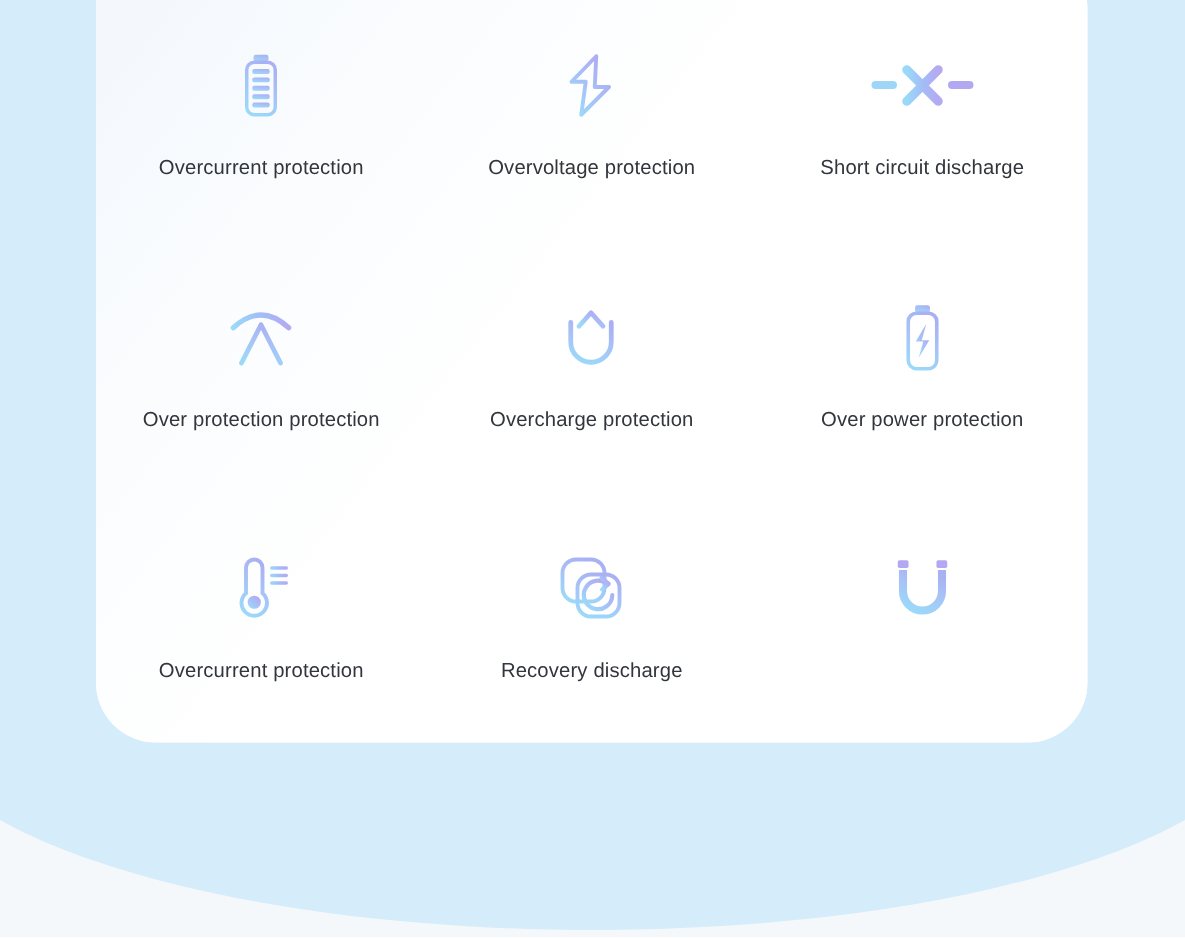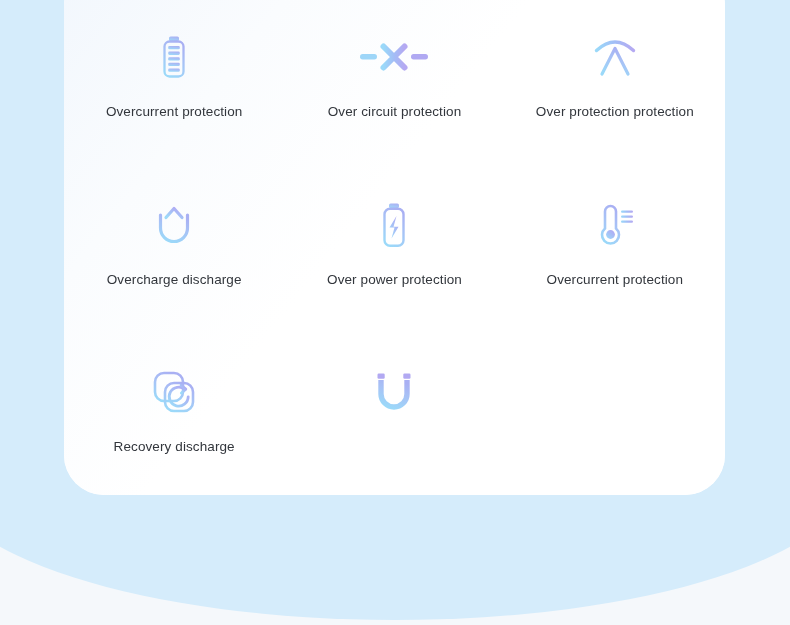--- a/index.html
+++ b/index.html
@@ -127,30 +127,38 @@
             <rect x="12.2" y="11" width="11.6" height="3.3" rx="1.3" fill="url(#ig)"></rect>
             <rect x="12.2" y="16.6" width="11.6" height="3.3" rx="1.3" fill="url(#ig)"></rect>
             <rect x="12.2" y="22.2" width="11.6" height="3.3" rx="1.3" fill="url(#ig)"></rect>
             <rect x="12.2" y="27.8" width="11.6" height="3.3" rx="1.3" fill="url(#ig)"></rect>
             <rect x="12.2" y="33.4" width="11.6" height="3.3" rx="1.3" fill="url(#ig)"></rect>
           </svg>
         </span>
         <span class="cell-label">Overcurrent protection</span>
       </div>
 
+      <div class="cell">
+        <span class="icon-wrap">
+          <svg width="42" height="44" viewBox="0 0 42 44">
+            <path d="M24.5 2.5 L8 19.5 L17.5 19.5 L14.5 41.5 L33 23 L23.5 23 Z" fill="none" stroke="url(#ig2)" stroke-width="2.6" stroke-linejoin="round" stroke-linecap="round"></path>
+          </svg>
+        </span>
+        <span class="cell-label">Overvoltage protection</span>
+      </div>
 
       <div class="cell">
         <span class="icon-wrap">
           <svg width="68" height="36" viewBox="0 0 68 36">
             <rect x="0" y="15" width="17" height="5.4" rx="2.7" fill="#9ed6f8"></rect>
             <rect x="51" y="15" width="17" height="5.4" rx="2.7" fill="#b0a9f2"></rect>
             <path d="M23.5 7.5 L44.5 28.5 M44.5 7.5 L23.5 28.5" stroke="url(#igh)" stroke-width="6" stroke-linecap="round"></path>
           </svg>
         </span>
-        <span class="cell-label">Over circuit protection</span>
+        <span class="cell-label">Short circuit discharge</span>
       </div>
 
       <div class="cell">
         <span class="icon-wrap">
           <svg width="48" height="44" viewBox="0 0 48 44">
             <path d="M5.5 15.5 Q24 -1.5 42.5 15.5" fill="none" stroke="url(#igh)" stroke-width="3.4" stroke-linecap="round"></path>
             <path d="M11 39 L24 13.5 L37 39" fill="none" stroke="url(#ig)" stroke-width="3.2" stroke-linecap="round" stroke-linejoin="round"></path>
             <path d="M16.8 29.5 L31.2 29.5" stroke="url(#ig)" stroke-width="3.2" stroke-linecap="round"></path>
           </svg>
         </span>
@@ -158,21 +166,21 @@
       </div>
 
       <div class="cell">
         <span class="icon-wrap">
           <svg width="42" height="46" viewBox="0 0 42 46">
             <path d="M7.5 13 L7.5 26 A13.5 13.5 0 0 0 34.5 26 L34.5 13" fill="none" stroke="url(#ig)" stroke-width="3.2" stroke-linecap="round"></path>
             <path d="M21 32 L21 8" stroke="url(#ig2)" stroke-width="3.2" stroke-linecap="round"></path>
             <path d="M13 15.5 L21 6.5 L29 15.5" fill="none" stroke="url(#ig2)" stroke-width="3.2" stroke-linecap="round" stroke-linejoin="round"></path>
           </svg>
         </span>
-        <span class="cell-label">Overcharge discharge</span>
+        <span class="cell-label">Overcharge protection</span>
       </div>
 
       <div class="cell">
         <span class="icon-wrap">
           <svg width="34" height="46" viewBox="0 0 34 46">
             <rect x="12" y="1.5" width="10" height="4.8" rx="1.7" fill="url(#ig)"></rect>
             <rect x="7.5" y="6.8" width="19" height="37" rx="5.5" fill="none" stroke="url(#ig)" stroke-width="2.4"></rect>
             <path d="M19.5 14 L12.5 25.6 L17.5 25.6 L14.5 36.5 L21.5 24.8 L16.5 24.8 Z" fill="url(#ig2)"></path>
           </svg>
         </span>

